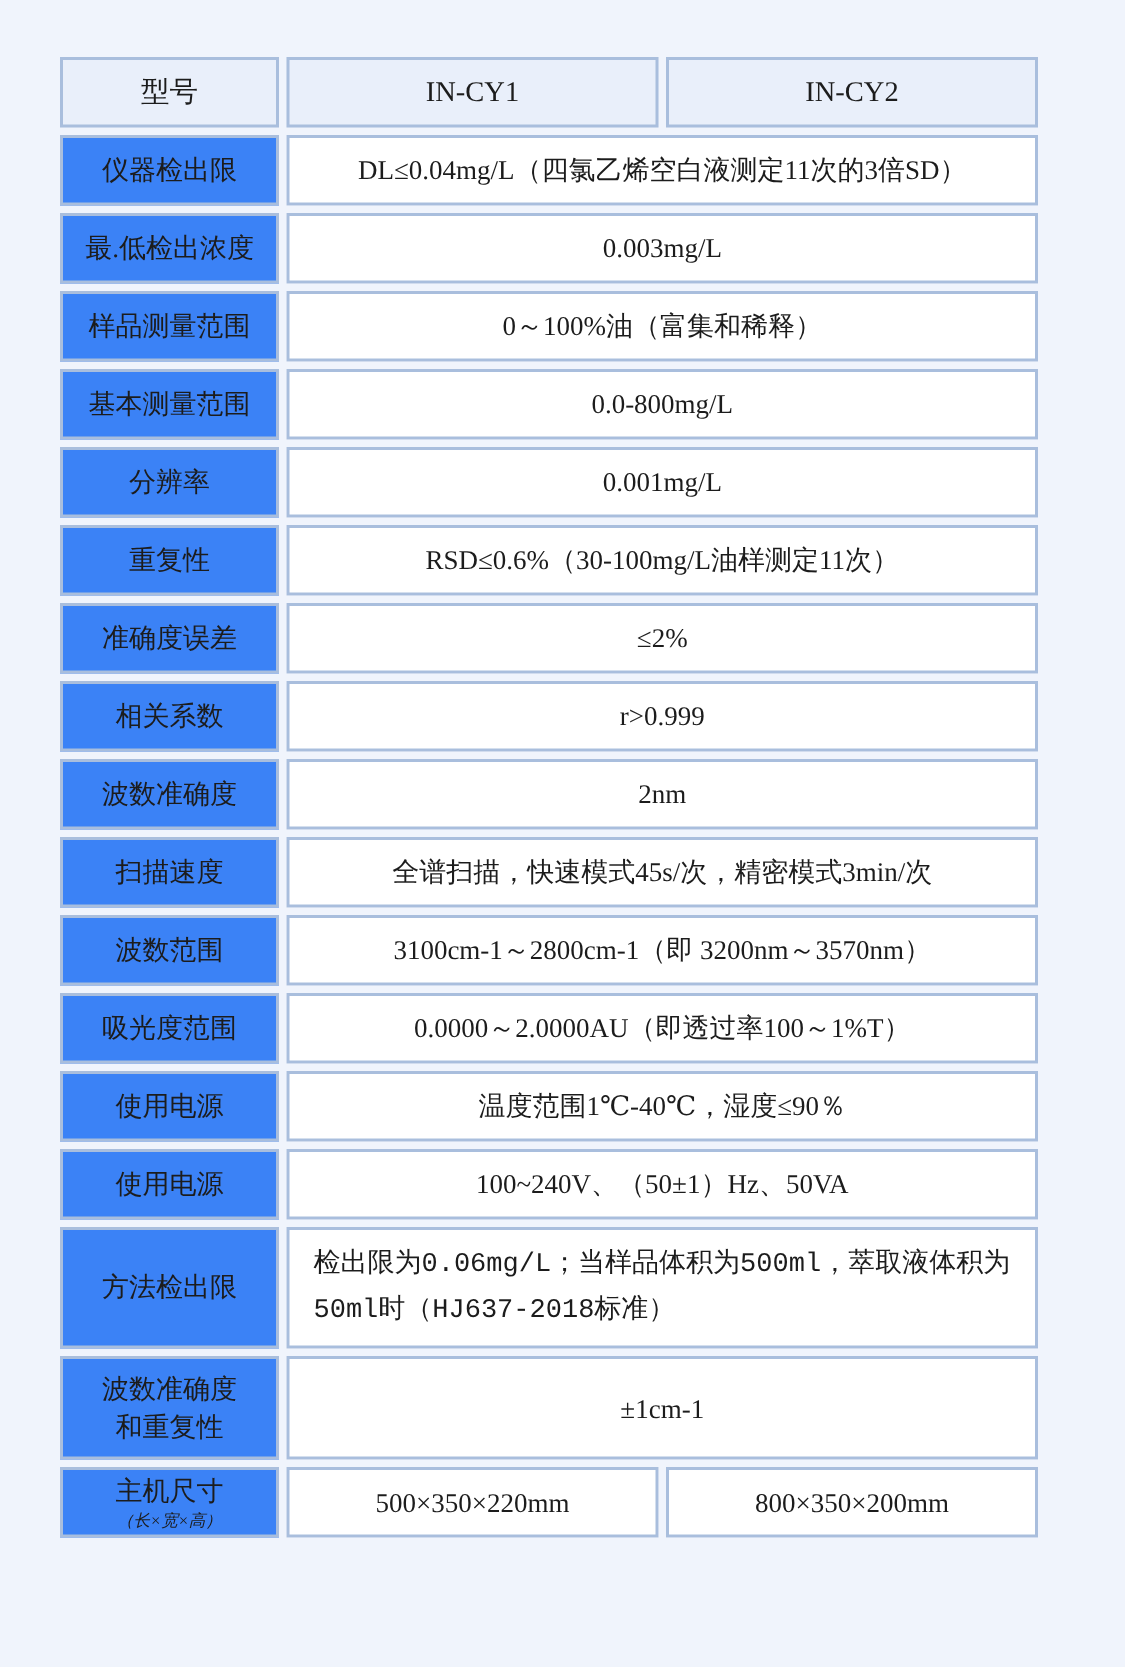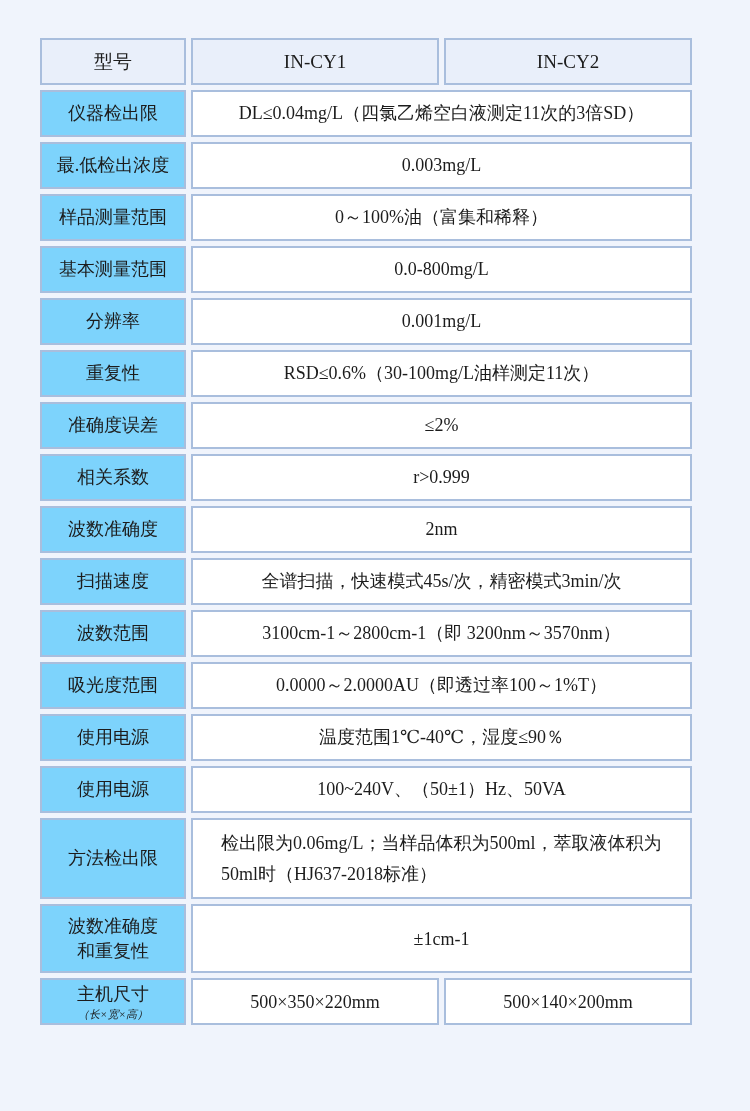--- a/index.html
+++ b/index.html
@@ -36,39 +36,40 @@
     flex-direction: column;
     align-items: center;
     justify-content: center;
     text-align: right;
     font-size: 18px;
     line-height: 1.35;
   }
   .cell.label {
     width: 146px;
     flex: 0 0 146px;
-    background: #7dd3fc;
+    background: #3b82f6;
     padding: 2px 4px;
   }
   .cell.value {
     flex: 1 1 auto;
     padding: 2px 11px;
   }
   .row.header .cell {
     background: #e9effa;
     font-size: 19px;
   }
   .row.tall .cell {
     min-height: 69px;
   }
   .cell.value.left-align {
     align-items: flex-start;
     text-align: left;
-    padding: 8px 28px;
+    padding: 8px 16px;
     line-height: 1.7;
+    font-family: Liberation Mono, monospace;
   }
   .label-sub {
     font-size: 11px;
     line-height: 1.2;
     margin-top: 1px;
     font-style: italic;
   }
   .label-line {
     display: block;
   }
@@ -166,16 +167,16 @@
     </div>
     <div class="cell value">±1cm-1</div>
   </div>
 
   <div class="row">
     <div class="cell label">
       <span class="label-line">主机尺寸</span>
       <span class="label-sub">（长×宽×高）</span>
     </div>
     <div class="cell value">500×350×220mm</div>
-    <div class="cell value">500×140×200mm</div>
+    <div class="cell value">800×350×200mm</div>
   </div>
 
 </div>
 
 </body></html>

